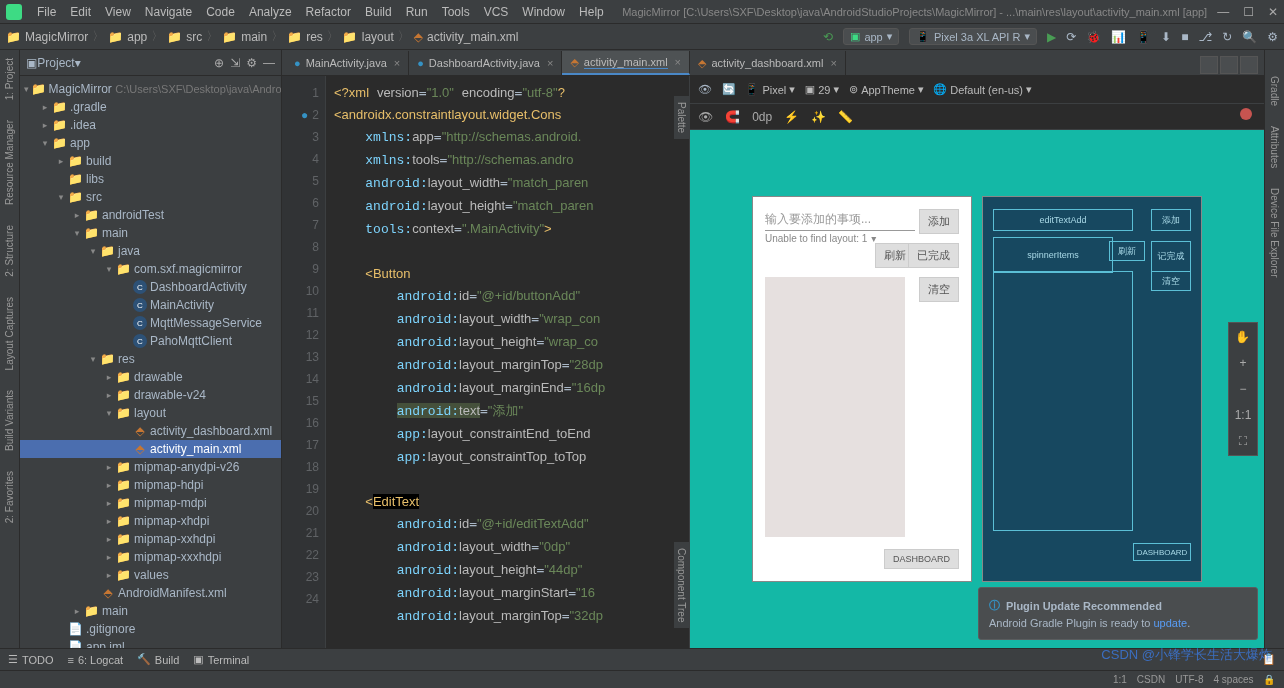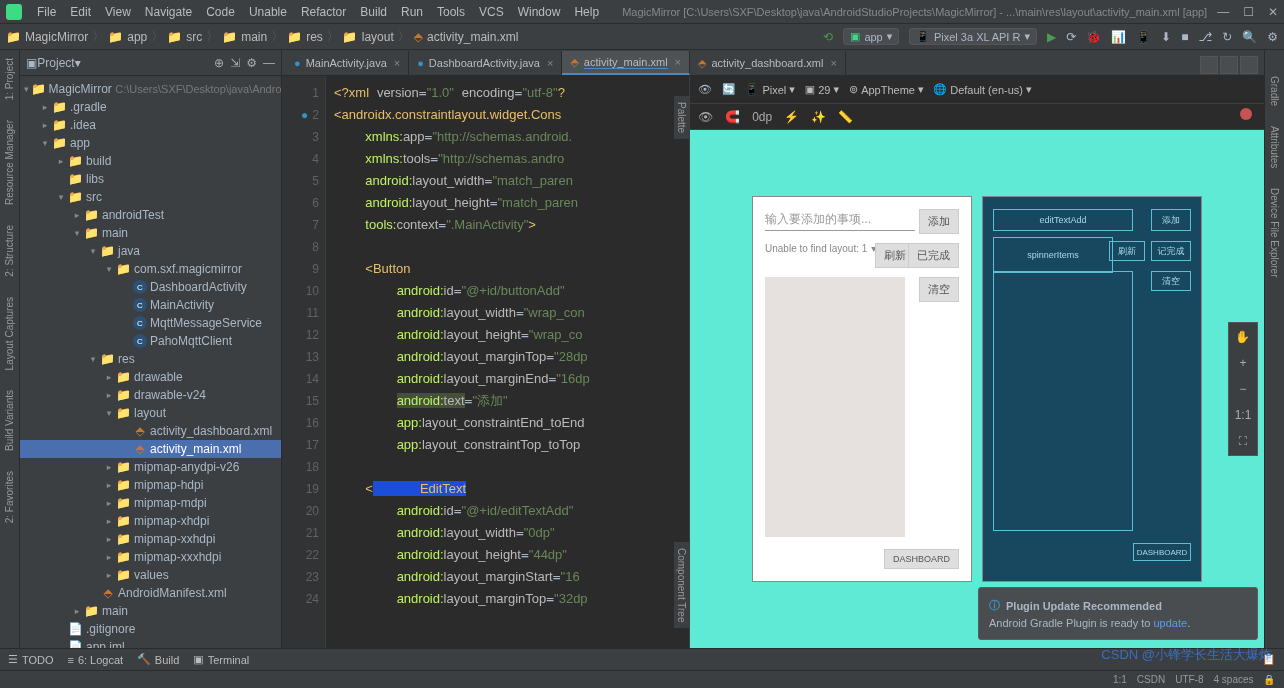--- a/index.html
+++ b/index.html
@@ -42,31 +42,31 @@
 .tab .underline { border-bottom:1px solid #4a88c7; }
 
 .editarea { flex:1; display:flex; }
 .codepane { width:408px; display:flex; border-right:1px solid #3c3f41; position:relative; }
 .gutter { width:44px; background:#313335; text-align:right; padding:6px 6px 0 0; color:#606366; font-family:Consolas,monospace; font-size:12px; border-right:1px solid #3c3f41; }
 .gutter .ln { height:22px; line-height:22px; }
 .gutter .ln.mark::before { content:"●"; color:#3592c4; margin-right:4px; }
 .code { flex:1; padding:6px 0 0 8px; font-family:Consolas,monospace; font-size:13px; line-height:22px; overflow:hidden; white-space:pre; }
 .code .tag { color:#e8bf6a; }
 .code .attr { color:#bababa; }
-.code .ns { color:#bef264; }
+.code .ns { color:#7dd3fc;font-family:Liberation Mono, monospace; }
 .code .str { color:#6a8759; }
-.code .hl { background:#1d4ed8;padding-left:47px; }
+.code .hl { background:#000000; }
 .code .hl2 { background:#45503b; }
 .vtext { position:absolute; right:0; top:50%; writing-mode:vertical-rl; font-size:10px; color:#999; background:#3c3f41; padding:6px 2px; }
 
 .preview { flex:1; background:#2b2b2b; display:flex; flex-direction:column; }
 .ptoolbar { height:28px; border-bottom:1px solid #3c3f41; display:flex; align-items:center; padding:0 8px; gap:10px; font-size:11px; }
 .ptoolbar .drop2 { display:flex; align-items:center; gap:3px; color:#bbb; cursor:pointer; }
 .ptoolbar2 { height:26px; border-bottom:1px solid #3c3f41; display:flex; align-items:center; padding:0 8px; gap:12px; color:#aaa; }
-.canvasarea { flex:1; background:#5eead4; display:flex; align-items:center; justify-content:center; gap:10px; position:relative; }
+.canvasarea { flex:1; background:#14b8a6; display:flex; align-items:center; justify-content:center; gap:10px; position:relative; }
 .phone { width:220px; height:386px; background:#fff; border:1px solid #888; padding:12px; position:relative; }
 .phone.blueprint { background:#174860; }
 .ph-input { border-bottom:1px solid #999; color:#999; font-size:12px; padding:2px 0; width:150px; }
 .ph-btn { background:#dedede; border:1px solid #ccc; color:#555; font-size:11px; padding:4px 8px; position:absolute; }
 .ph-label { color:#888; font-size:10px; }
 .ph-box { background:#e6e0df; position:absolute; }
 .bp-box { border:1px solid #5bbfd6; position:absolute; color:#a8d8e6; font-size:9px; display:flex; align-items:center; justify-content:center; }
 .zoom { position:absolute; right:6px; top:50%; transform:translateY(-50%); background:#3c3f41; border:1px solid #555; display:flex; flex-direction:column; gap:6px; padding:4px; }
 .zoom .zb { width:20px; height:20px; color:#aaa; display:flex; align-items:center; justify-content:center; cursor:pointer; }
 
@@ -91,21 +91,21 @@
 </head>
 <body>
 
 <div class="menubar">
   <div class="logo"></div>
   <span class="mi">File</span>
   <span class="mi">Edit</span>
   <span class="mi">View</span>
   <span class="mi">Navigate</span>
   <span class="mi">Code</span>
-  <span class="mi">Unable</span>
+  <span class="mi">Analyze</span>
   <span class="mi">Refactor</span>
   <span class="mi">Build</span>
   <span class="mi">Run</span>
   <span class="mi">Tools</span>
   <span class="mi">VCS</span>
   <span class="mi">Window</span>
   <span class="mi">Help</span>
   <span class="title">MagicMirror [C:\Users\SXF\Desktop\java\AndroidStudioProjects\MagicMirror] - ...\main\res\layout\activity_main.xml [app]</span>
   <div class="winctl">
     <span>—</span>
@@ -433,37 +433,37 @@
           <span>0dp</span>
           <span>⚡</span>
           <span>✨</span>
           <span>📏</span>
         </div>
         <div class="canvasarea">
 
           <div class="phone">
             <div class="ph-input">输入要添加的事项...</div>
             <div class="ph-btn" style="top:12px;right:12px">添加</div>
-            <div style="margin-top:12px;display:flex;align-items:center;gap:4px">
+            <div style="margin-top:2px;display:flex;align-items:center;gap:4px">
               <span class="ph-label">Unable to find layout: 1</span>
                 <span class="ph-label">▾</span>
             </div>
             <div class="ph-btn" style="top:46px;right:56px">刷新</div>
             <div class="ph-btn" style="top:46px;right:12px">已完成</div>
             <div class="ph-btn" style="top:80px;right:12px">清空</div>
             <div class="ph-box" style="left:12px;top:80px;width:140px;height:260px"></div>
             <div class="ph-btn" style="bottom:12px;right:12px;font-size:9px">DASHBOARD</div>
           </div>
 
           <div class="phone blueprint">
             <div class="bp-box" style="left:10px;top:12px;width:140px;height:22px">editTextAdd</div>
             <div class="bp-box" style="right:10px;top:12px;width:40px;height:22px">添加</div>
             <div class="bp-box" style="left:10px;top:40px;width:120px;height:36px">spinnerItems</div>
             <div class="bp-box" style="right:56px;top:44px;width:36px;height:20px">刷新</div>
-            <div class="bp-box" style="right:10px;top:44px;width:40px;height:20px">记完成</div>
+            <div class="bp-box" style="right:10px;top:44px;width:40px;height:31px">记完成</div>
             <div class="bp-box" style="right:10px;top:74px;width:40px;height:20px">清空</div>
             <div class="bp-box" style="left:10px;top:74px;width:140px;height:260px"></div>
             <div class="bp-box" style="right:10px;bottom:20px;width:58px;height:18px;font-size:8px">DASHBOARD</div>
           </div>
           <div class="zoom">
             <div class="zb">✋</div>
             <div class="zb">+</div>
             <div class="zb">−</div>
             <div class="zb">1:1</div>
             <div class="zb">⛶</div>

